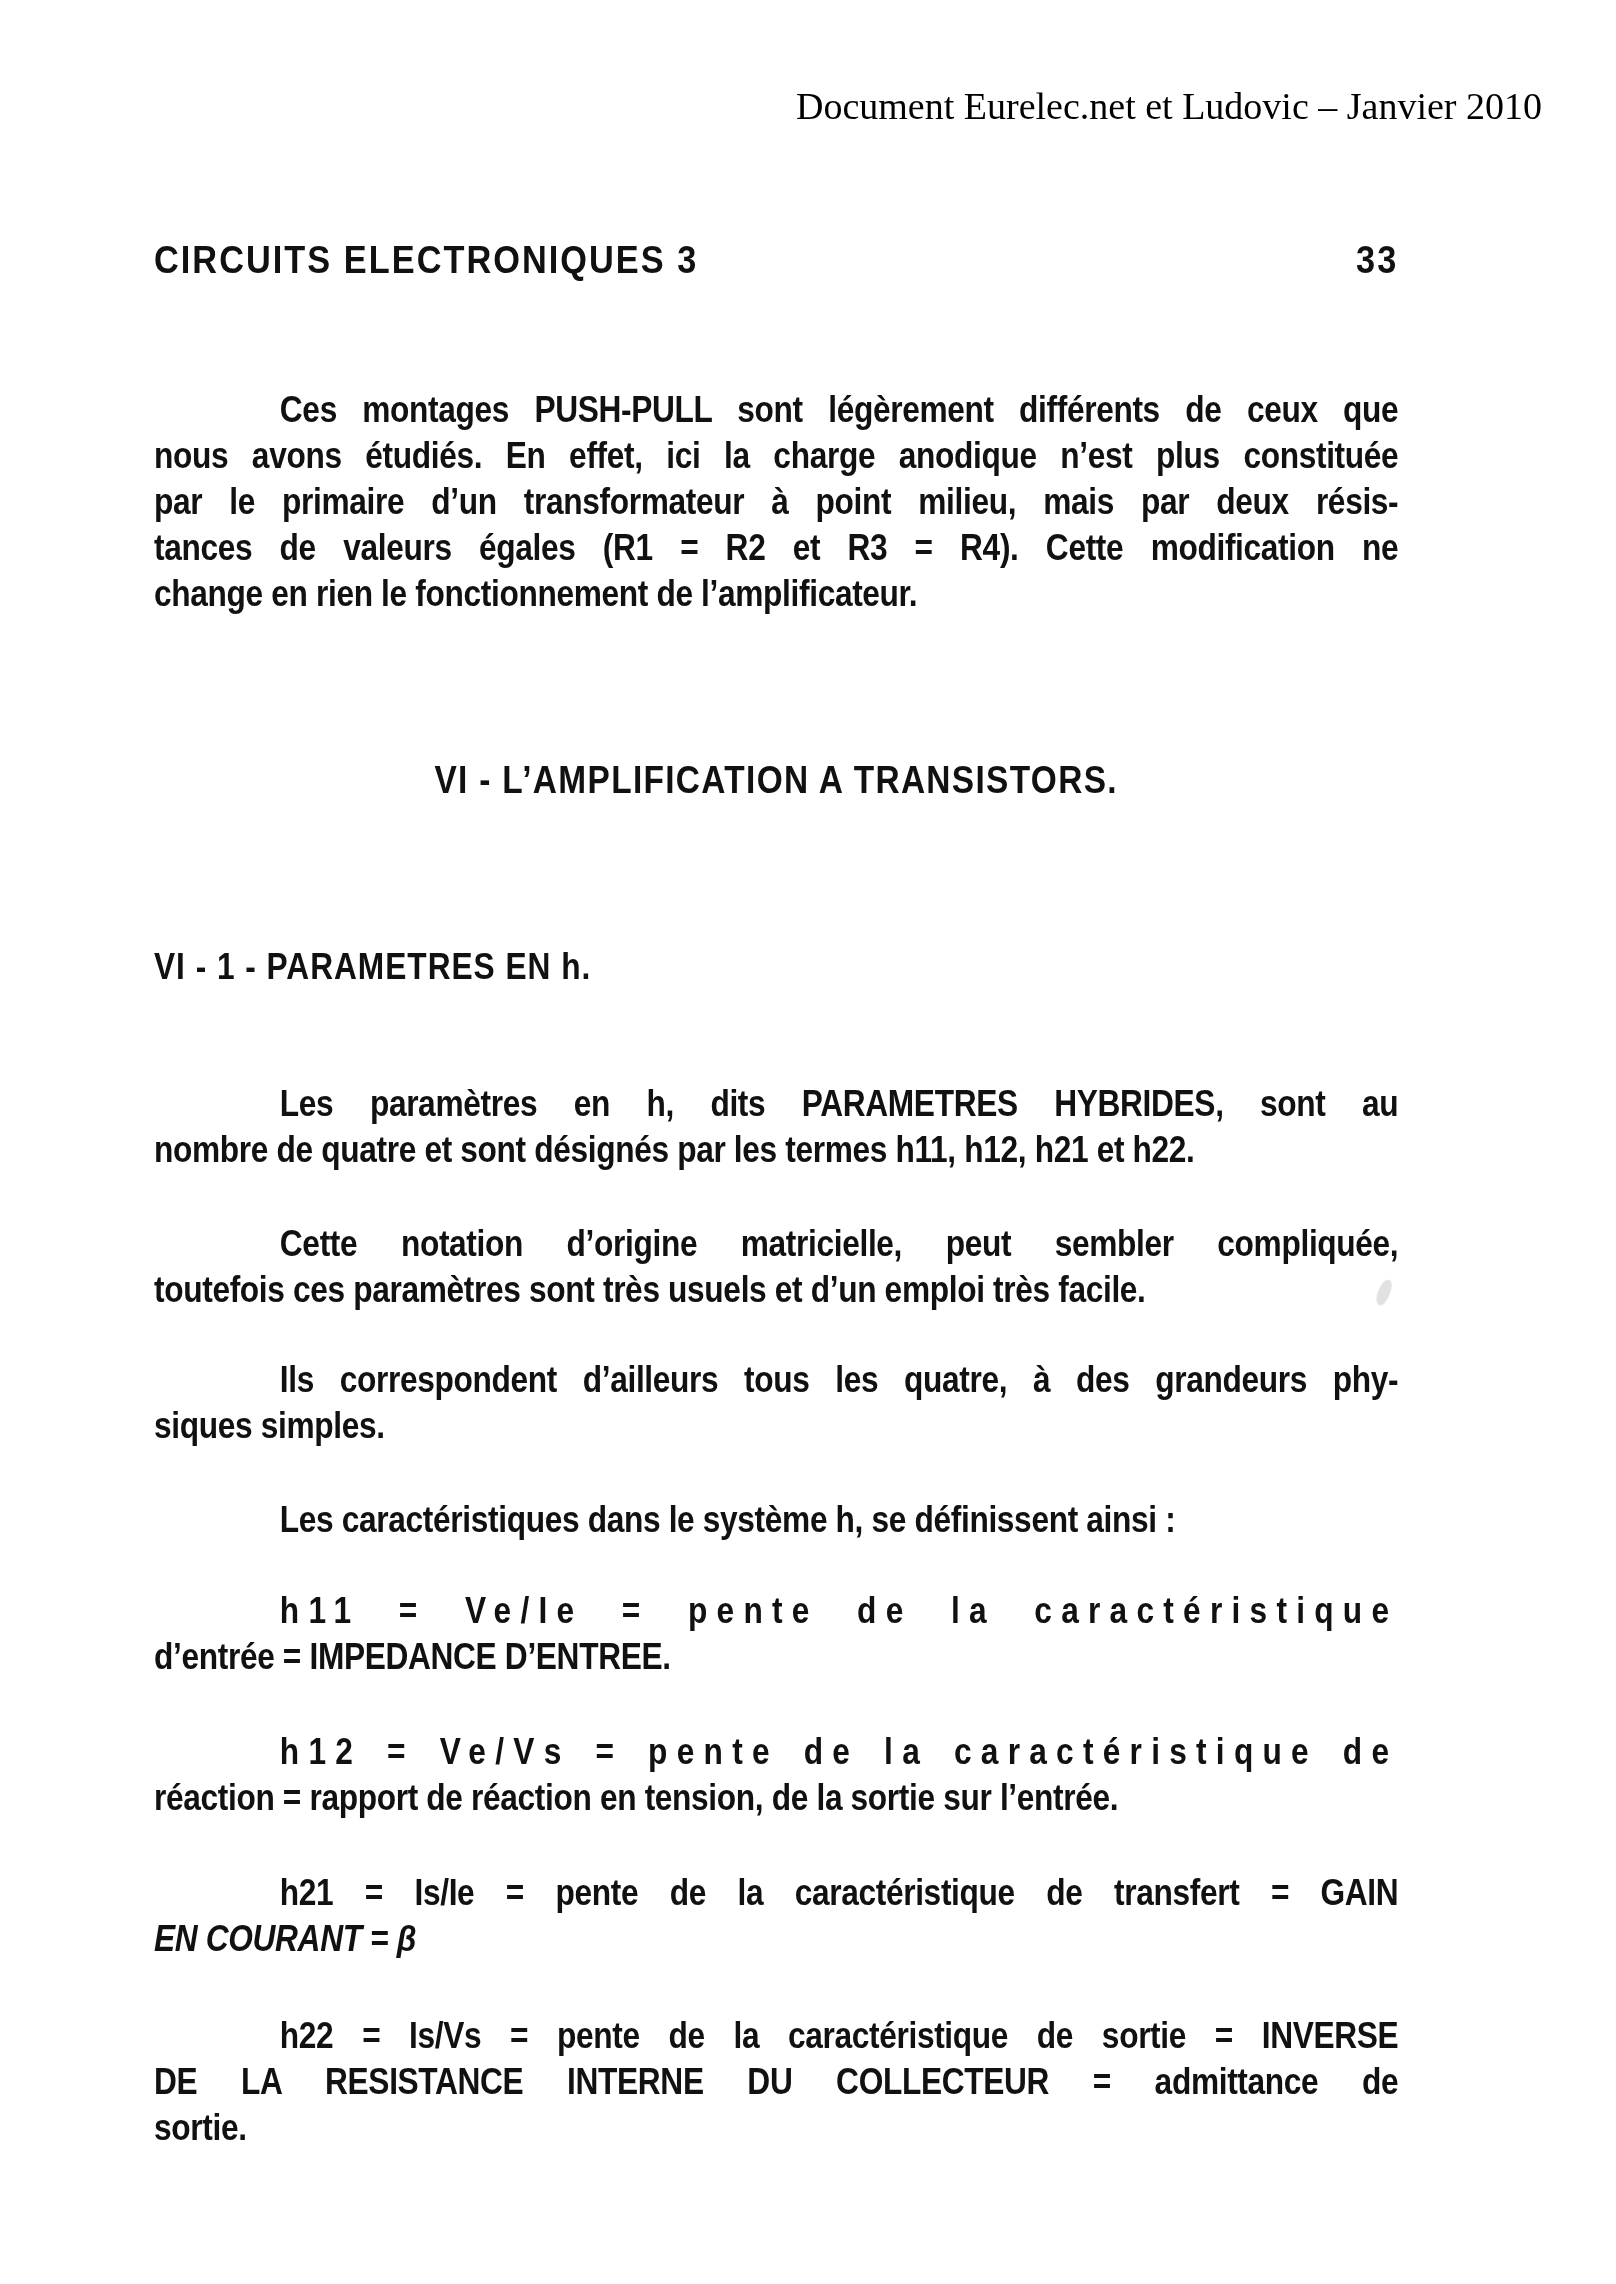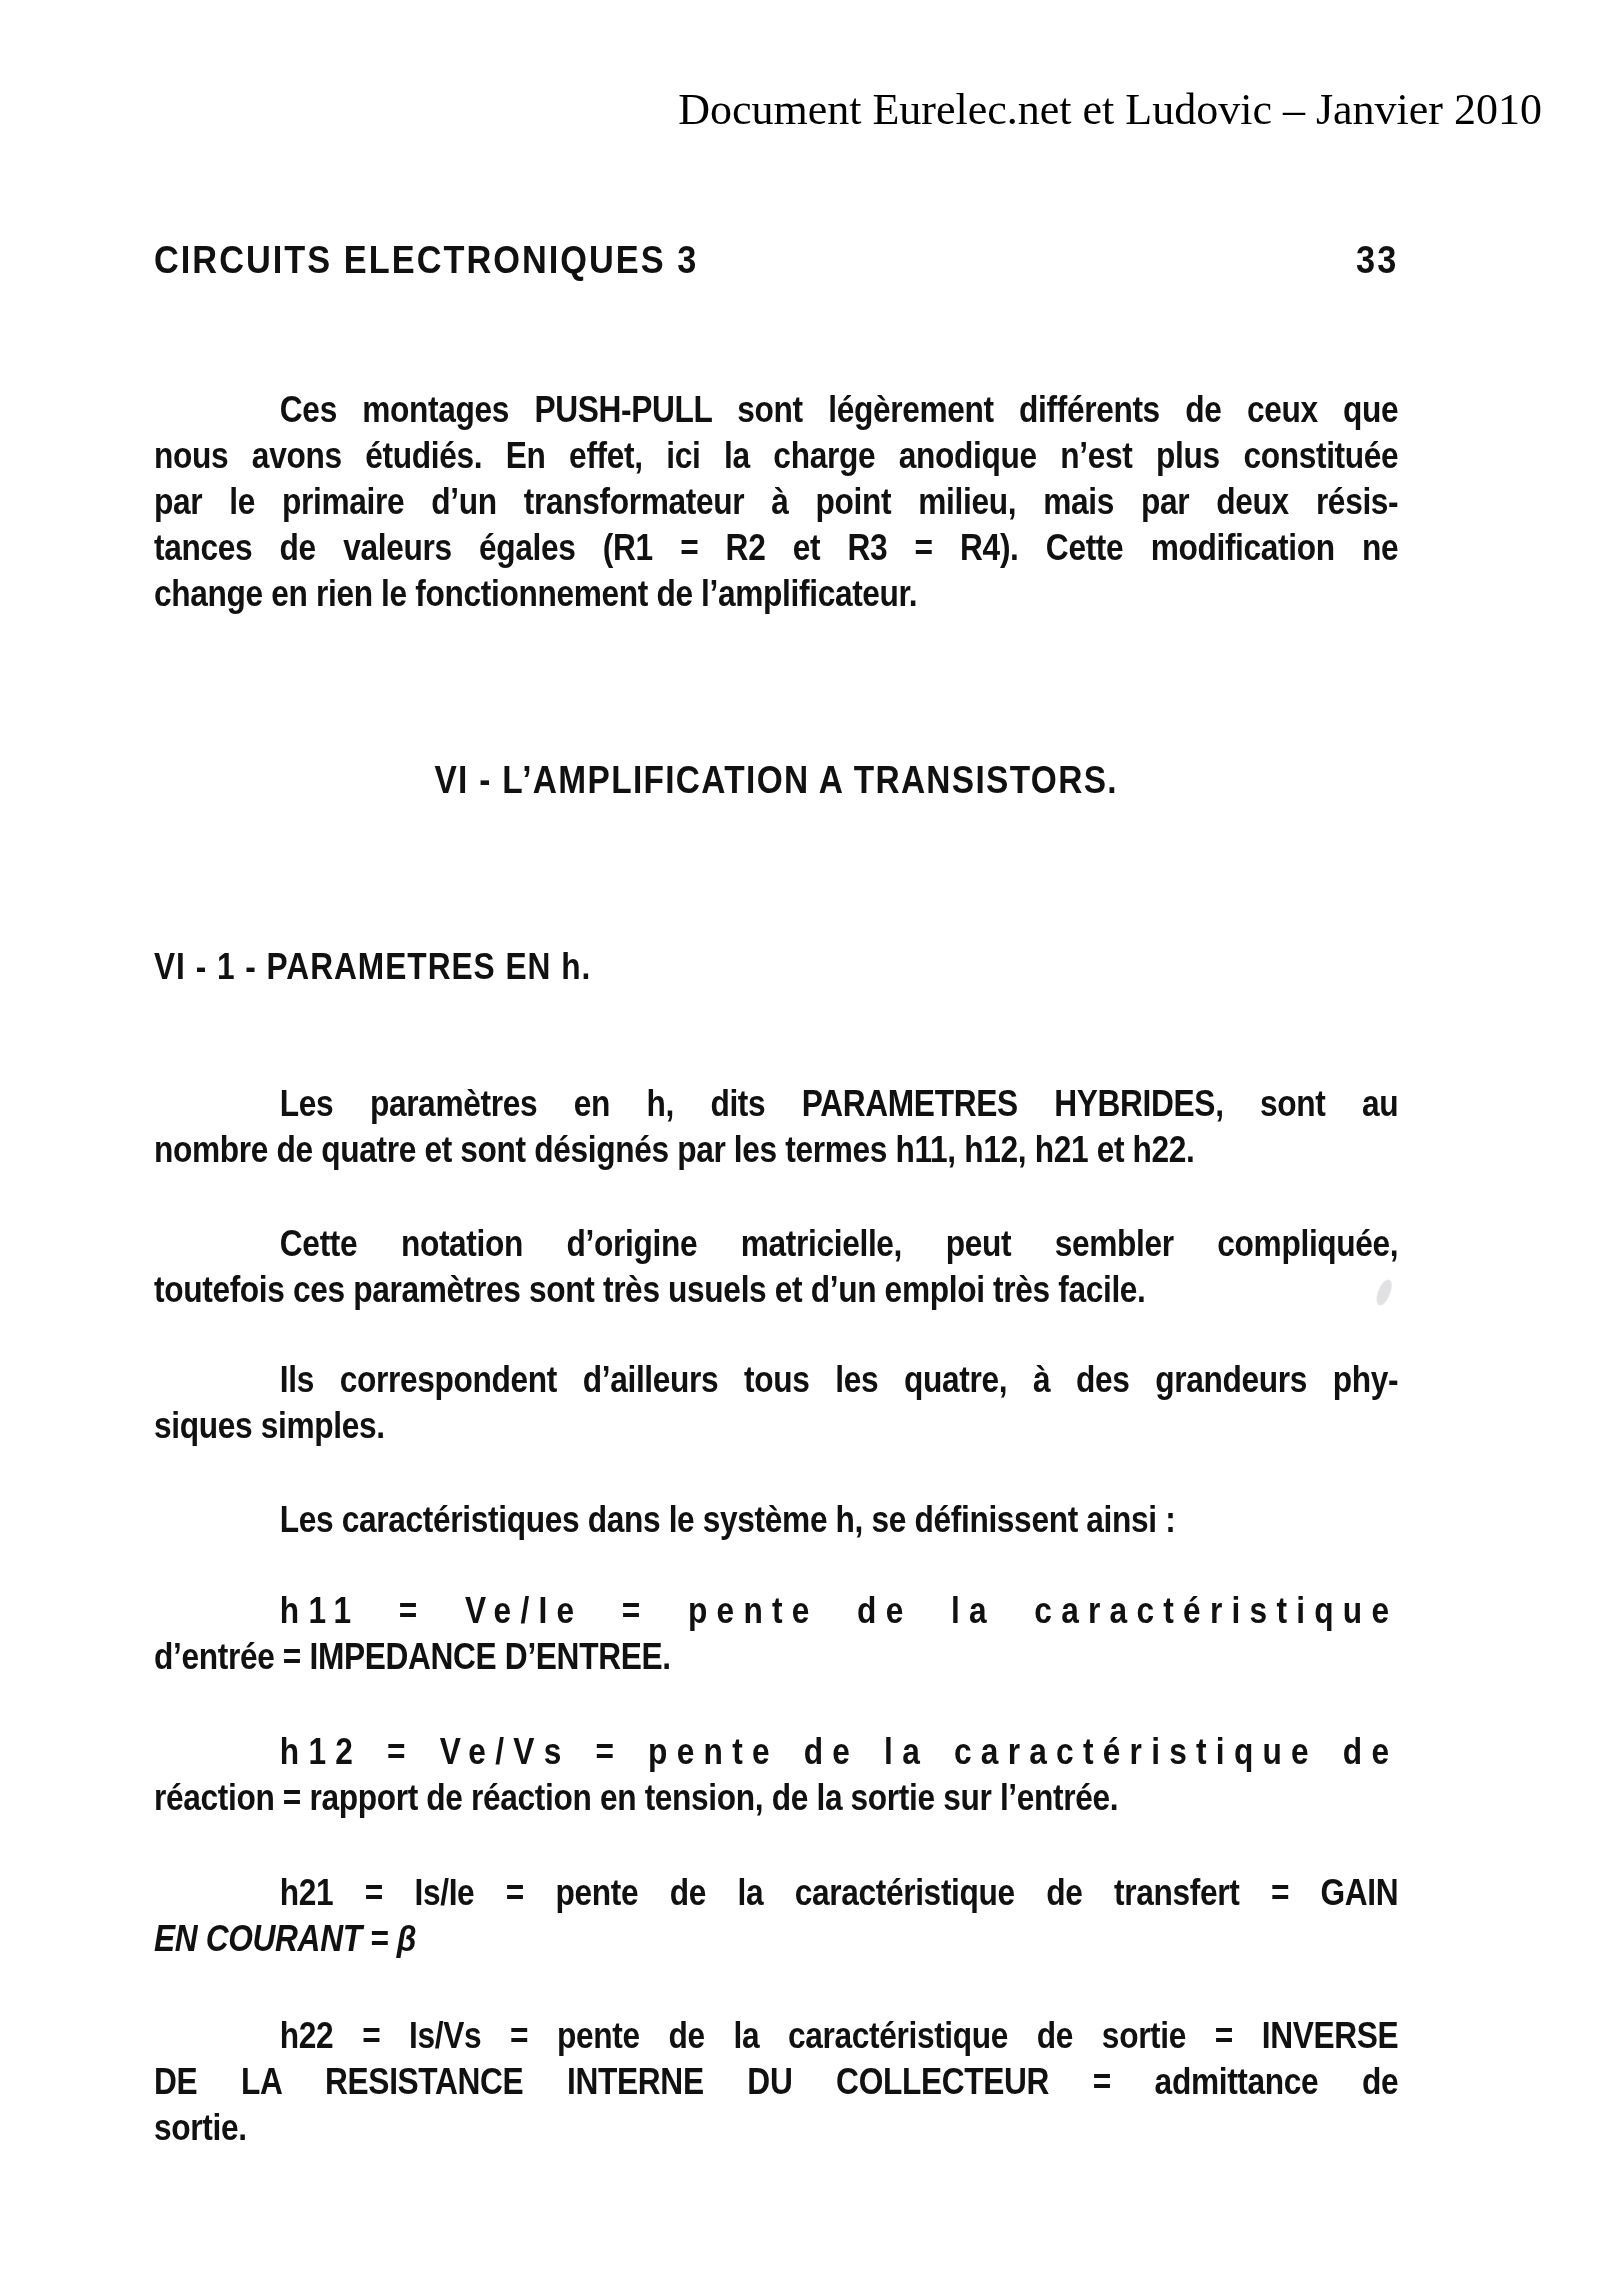--- a/index.html
+++ b/index.html
@@ -13,21 +13,21 @@
   }
   .page {
     position: absolute; left: 0; top: 0;
     width: 1617px; height: 2284px;
     background: #ffffff;
   }
   .watermark {
     position: absolute;
     top: 84px; right: 75px;
     font-family: "Liberation Serif", serif;
-    font-size: 44px;
+    font-size: 38px;
     font-weight: normal;
     color: #000000;
     white-space: nowrap;
   }
   .content {
     position: absolute;
     left: 154px; top: 0;
     width: 1414px;
     transform: scaleX(0.88);
     transform-origin: left top;

